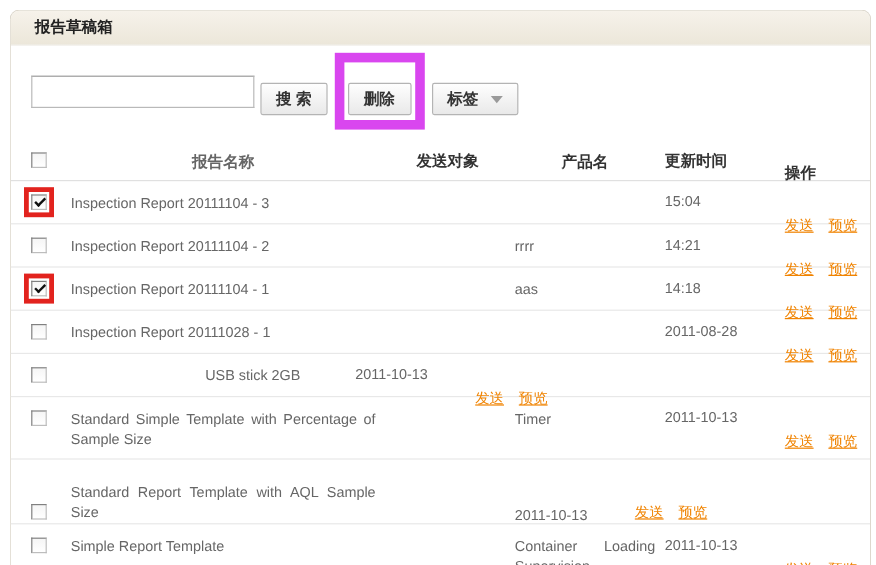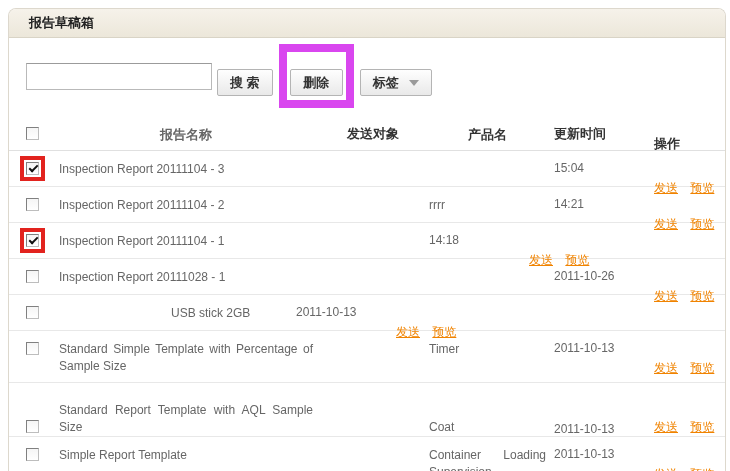--- a/index.html
+++ b/index.html
@@ -110,35 +110,36 @@
       <a class="link">预览</a>
     </div>
   </div>
 
   <div class="trow r36">
     <div class="cell c-check">
       <span class="cbwrap redbox"><span class="checkbox checked"></span></span>
     </div>
     <div class="cell c-name">Inspection Report 20111104 - 1</div>
     <div class="cell c-send"></div>
+    <div class="cell c-prod">aas</div>
     <div class="cell c-time">14:18</div>
     <div class="cell c-ops">
       <a class="link">发送</a>
       <a class="link">预览</a>
     </div>
   </div>
 
   <div class="trow r36">
     <div class="cell c-check">
       <span class="cbwrap"><span class="checkbox"></span></span>
     </div>
     <div class="cell c-name">Inspection Report 20111028 - 1</div>
     <div class="cell c-send"></div>
     <div class="cell c-prod"></div>
-    <div class="cell c-time">2011-10-26</div>
+    <div class="cell c-time">2011-08-28</div>
     <div class="cell c-ops">
       <a class="link">发送</a>
       <a class="link">预览</a>
     </div>
   </div>
 
   <div class="trow r36">
     <div class="cell c-check">
       <span class="cbwrap"><span class="checkbox"></span></span>
     </div>
@@ -164,21 +165,20 @@
       <a class="link">预览</a>
     </div>
   </div>
 
   <div class="trow" style="height: 54px; align-items: flex-end;">
     <div class="cell c-check">
       <span class="cbwrap"><span class="checkbox"></span></span>
     </div>
     <div class="cell c-name">Standard Report Template with AQL Sample Size</div>
     <div class="cell c-send"></div>
-    <div class="cell c-prod">Coat</div>
     <div class="cell c-time">2011-10-13</div>
     <div class="cell c-ops">
       <a class="link">发送</a>
       <a class="link">预览</a>
     </div>
   </div>
 
   <div class="trow" style="height: 60px;">
     <div class="cell c-check">
       <span class="cbwrap"><span class="checkbox"></span></span>

